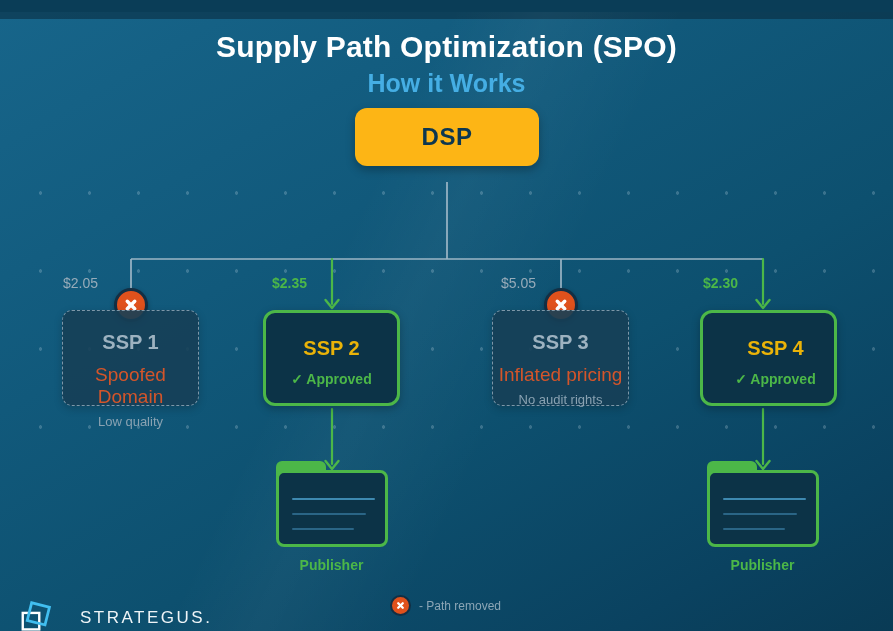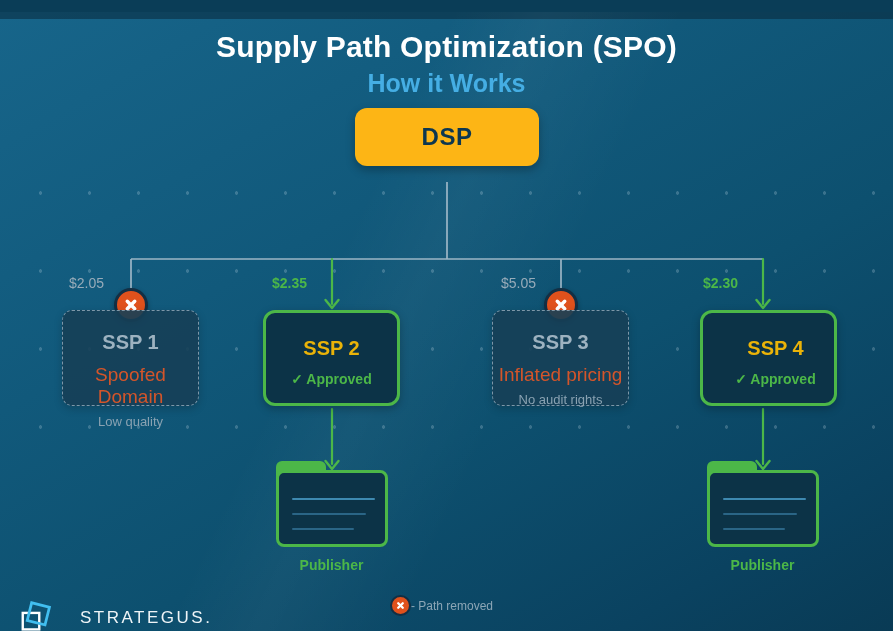--- a/index.html
+++ b/index.html
@@ -96,21 +96,21 @@
   .folder-line.l2 { top: 40px; width: 74px; background: #2a6586; }
   .folder-line.l3 { top: 55px; width: 62px; background: #2a6586; }
 
   .publisher-label {
     position: absolute; top: 545px; width: 137px; text-align: center;
     color: #4cb748; font-size: 14px; font-weight: bold;
   }
 
   .legend {
     position: absolute; left: 390px; top: 583px;
-    display: flex; align-items: center; 
+    display: flex; align-items: center; gap: 8px;
   }
   .legend .x-badge-small {
     width: 21px; height: 21px; border-radius: 50%;
     background: #e0511c; border: 2px solid #132f44;
     display: flex; align-items: center; justify-content: center;
   }
   .legend-text { color: #8ca6b6; font-size: 12px; }
 
   .brand {
     position: absolute; left: 20px; top: 589px;
@@ -150,21 +150,21 @@
       <polyline points="756.5,288 763,296 769.5,288"></polyline>
       <polyline points="325.5,449 332,457 338.5,449"></polyline>
       <polyline points="756.5,449 763,457 769.5,449"></polyline>
     </g>
   </svg>
 
   <div class="dsp-box">
     <span>DSP</span>
   </div>
 
-  <div class="price grey" style="left:24px;">$2.05</div>
+  <div class="price grey" style="left:18px;">$2.05</div>
   <div class="price green" style="left:227px;">$2.35</div>
   <div class="price grey" style="left:456px;">$5.05</div>
   <div class="price green" style="left:658px;">$2.30</div>
 
   <div class="x-badge" style="left:114px; top:276px;">
     <svg width="18" height="18" viewBox="0 0 24 24">
       <g stroke="#ffffff" stroke-width="4.6" stroke-linecap="round">
         <line x1="7" y1="7" x2="17" y2="17"></line>
           <line x1="17" y1="7" x2="7" y2="17"></line>
       </g>

